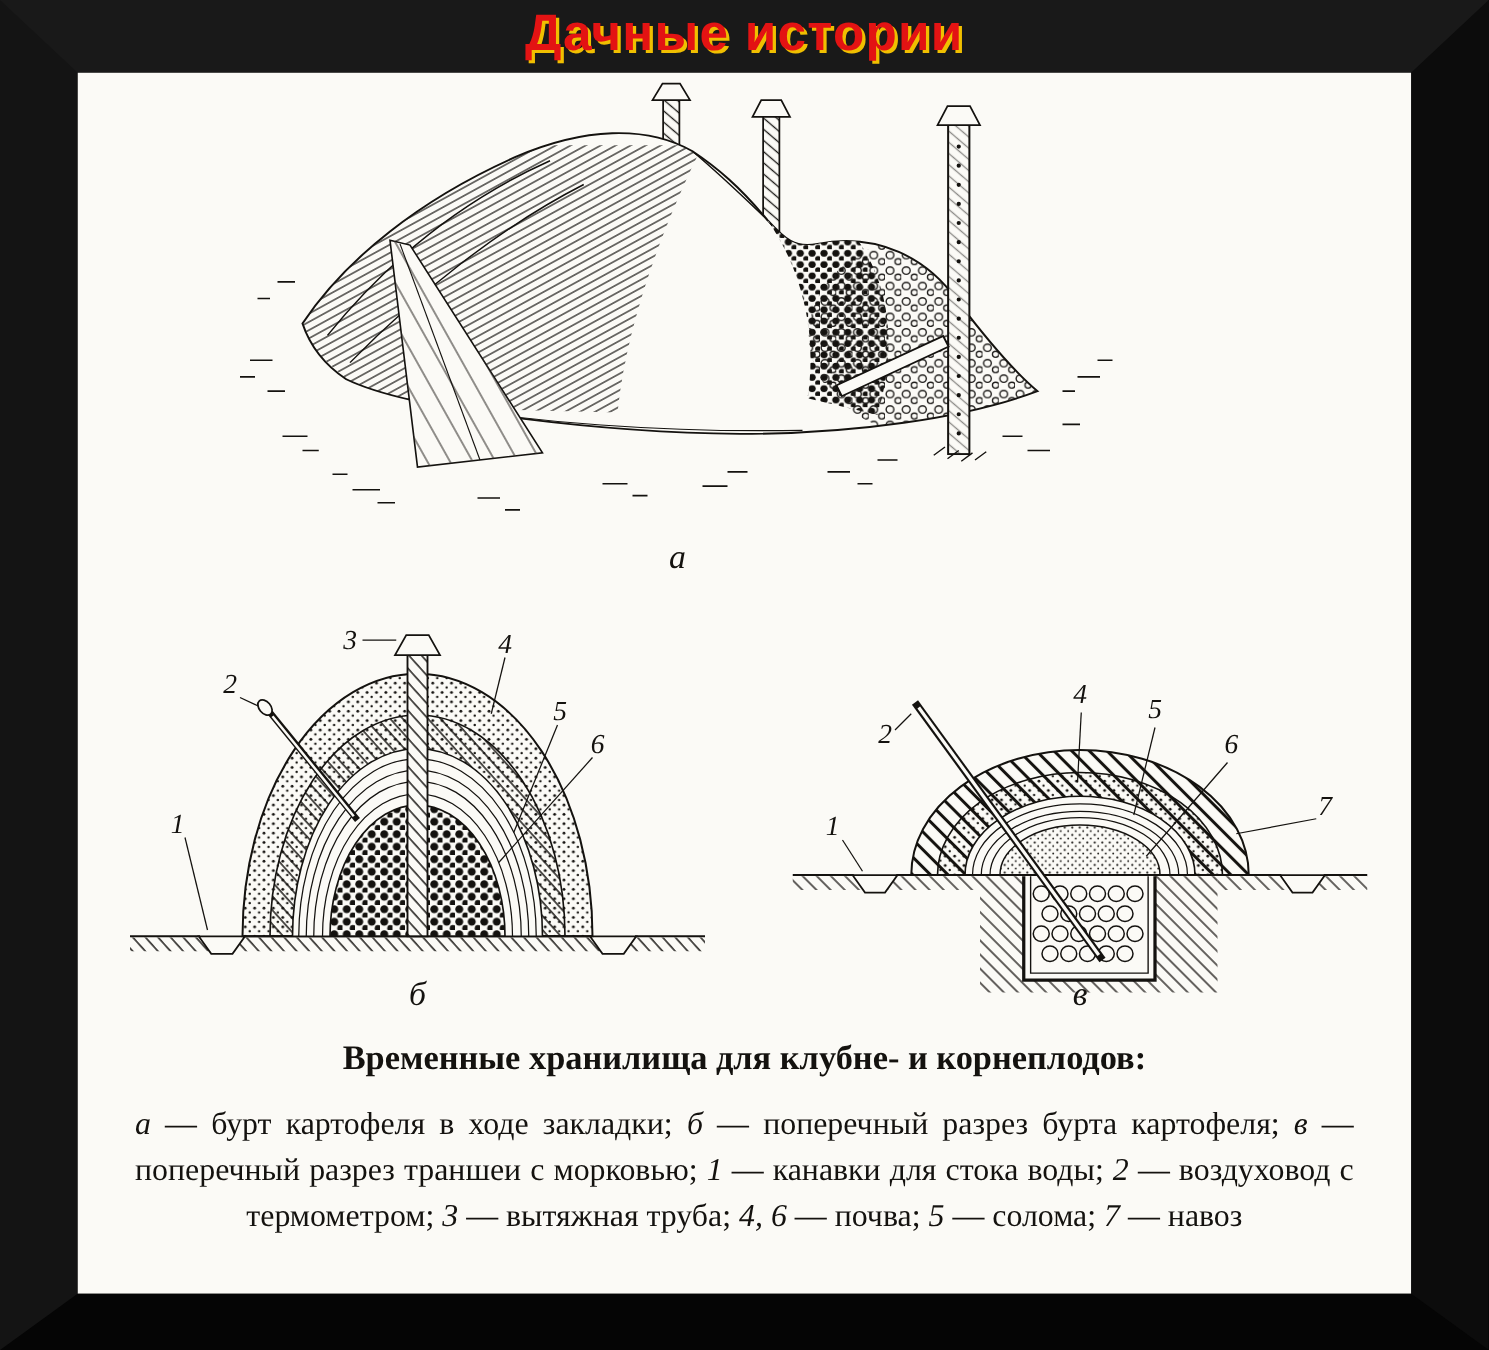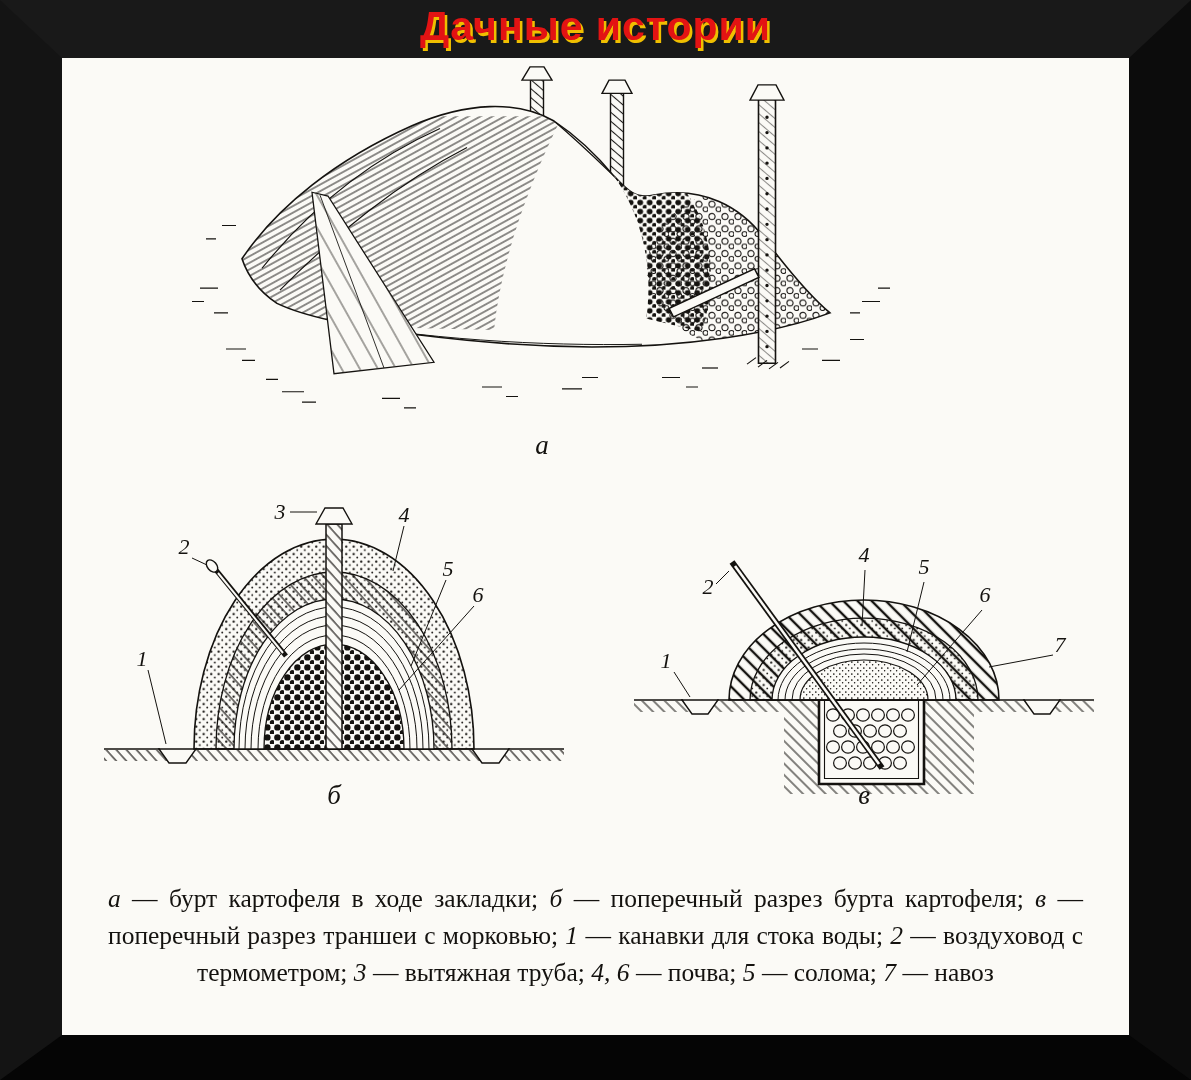--- a/index.html
+++ b/index.html
@@ -269,18 +269,19 @@
         <text x="32" y="128">1</text>
         <text x="74" y="54">2</text>
         <text x="230" y="22">4</text>
         <text x="290" y="34">5</text>
         <text x="351" y="62">6</text>
         <text x="426" y="112">7</text>
       </g>
     </svg>
     <div class="sub-label" id="fig-v-label">в</div>
 
+    <div id="caption-title">Временные хранилища для клубне- и корнеплодов:</div>
     <p id="legend"><i>а</i> — бурт картофеля в ходе закладки; <i>б</i> — поперечный разрез бурта картофеля; <i>в</i> — поперечный разрез траншеи с морковью; <i>1</i> — канавки для стока воды; <i>2</i> — воздуховод с термометром; <i>3</i> — вытяжная труба; <i>4, 6</i> — почва; <i>5</i> — солома; <i>7</i> — навоз</p>
 
   </div>
 
   <div id="frame"></div>
 </div>
 
 </body></html>

